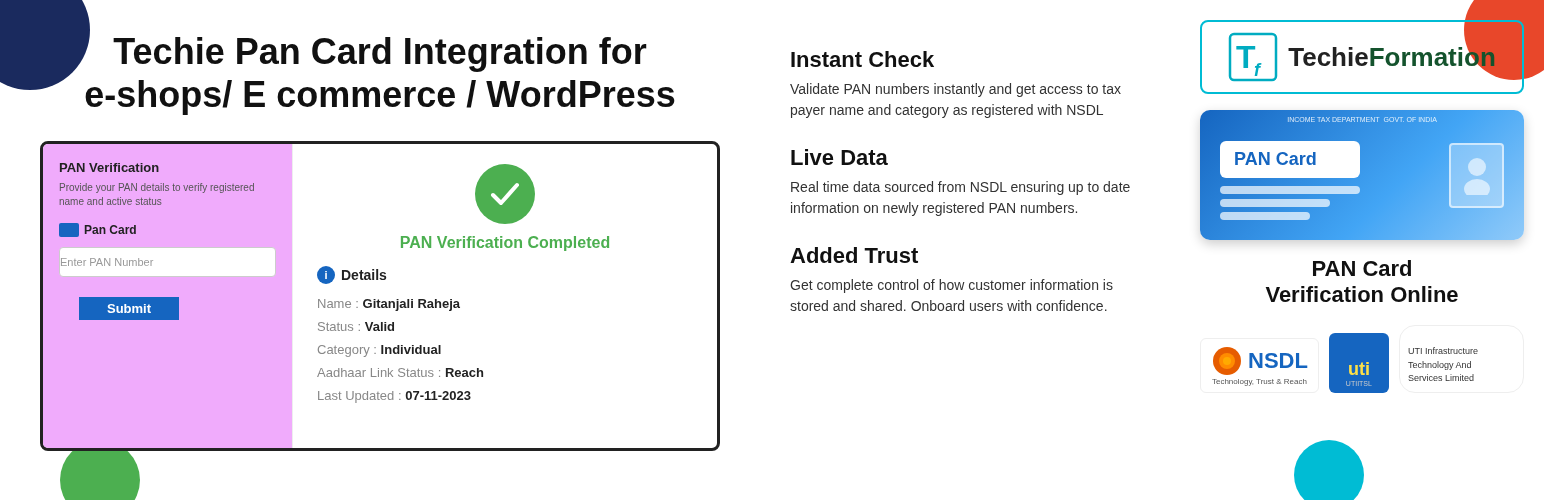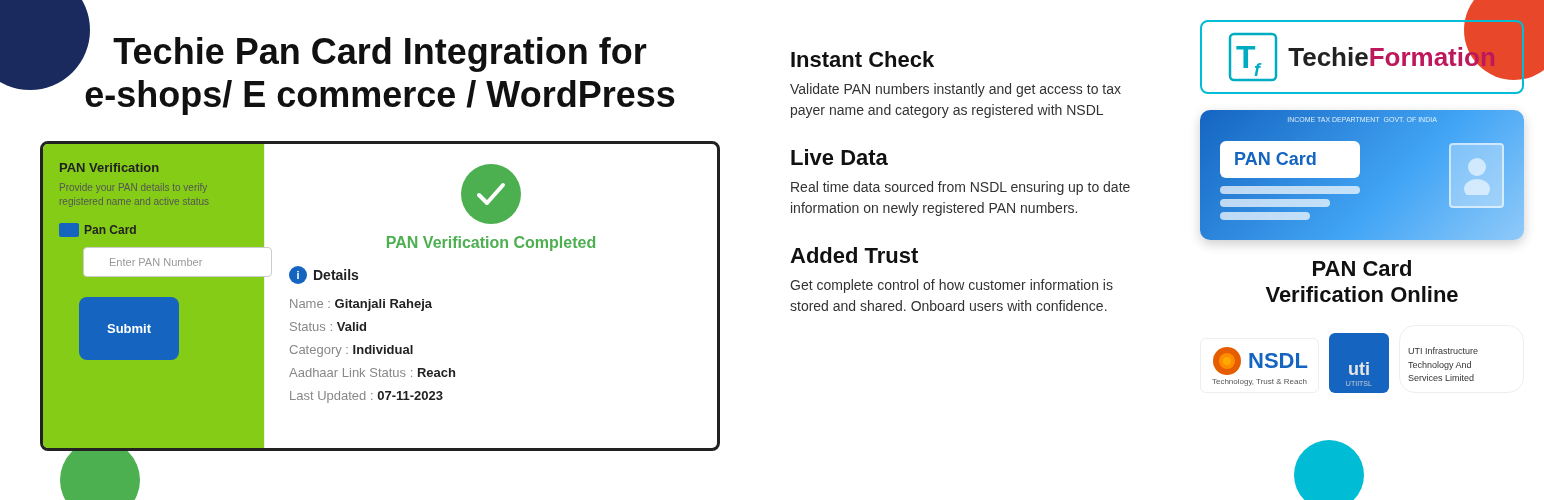--- a/index.html
+++ b/index.html
@@ -81,23 +81,23 @@
       border-radius: 8px;
       background: #fff;
       padding: 0;
       display: flex;
       overflow: hidden;
       margin-top: 5px;
       height: 310px;
     }
 
     .widget-left {
-      width: 222px;
+      width: 250px;
       padding: 16px;
-      background: #84cc16;
+      background: #f0abfc;
       border-right: 1px solid #eee;
       flex-shrink: 0;
     }
 
     .widget-left .pan-title {
       font-size: 13px;
       font-weight: bold;
       color: #222;
       margin-bottom: 6px;
     }
@@ -126,35 +126,34 @@
 
     .pan-card-label span {
       font-size: 12px;
       font-weight: bold;
       color: #222;
     }
 
     .pan-input-box {
       border: 1px solid #ccc;
       border-radius: 4px;
-      padding: 8px 25px;
+      padding: 8px 0;
       font-size: 11px;
       color: #999;
       width: 100%;
       margin-bottom: 20px;
       background: #fff;
-      margin-left: 24px;
     }
 
     .submit-btn {
       background: #1565c0;
       color: #fff;
       border: none;
-      border-radius: 8px;
-      padding: 24px 28px;
+      border-radius: 0;
+      padding: 4px 28px;
       font-size: 13px;
       font-weight: bold;
       cursor: pointer;
       margin-left: 20px;
     }
 
     .widget-right {
       flex: 1;
       padding: 20px 24px;
       display: flex;
@@ -398,21 +397,21 @@
       padding: 6px 10px;
       display: flex;
       flex-direction: column;
       align-items: center;
       min-width: 60px;
     }
 
     .uti-text {
       font-size: 18px;
       font-weight: 900;
-      color: #e5e5e5;
+      color: #fde047;
       margin-top: 20px;
     }
 
     .uti-sub {
       font-size: 7px;
       color: #ccc;
     }
 
     .uti-info {
       background: #fff;
@@ -518,21 +517,21 @@
 
     <div class="techie-logo">
       <div class="tf-icon">
         <svg width="50" height="50" viewBox="0 0 50 50" xmlns="http://www.w3.org/2000/svg">
           <rect x="2" y="2" width="46" height="46" rx="4" fill="none" stroke="#00acc1" stroke-width="2.5"></rect>
           <text x="8" y="36" font-size="32" font-weight="900" fill="#00acc1" font-family="Arial">T</text>
           <text x="26" y="44" font-size="18" font-weight="900" fill="#00acc1" font-family="Arial" font-style="italic">f</text>
         </svg>
       </div>
       <div style="font-size:26px; font-weight:900; color:#222;">
-        <span style="color:#222;">Techie</span><span style="color:#be185d;">Formation</span>
+        <span style="color:#222;">Techie</span><span style="color:#14532d;">Formation</span>
       </div>
     </div>
 
     <div class="pan-card-image">
       <div style="position:absolute; top:6px; left:50%; transform:translateX(-50%); font-size:7px; color:rgba(255,255,255,0.85); text-align:center; white-space:nowrap;">
         <span>INCOME TAX DEPARTMENT</span>&nbsp;&nbsp;<span>GOVT. OF INDIA</span>
       </div>
       <div class="pan-card-inner" style="margin-top:10px;">
         <div class="pan-card-badge">PAN Card</div>
         <div class="pan-card-lines">

